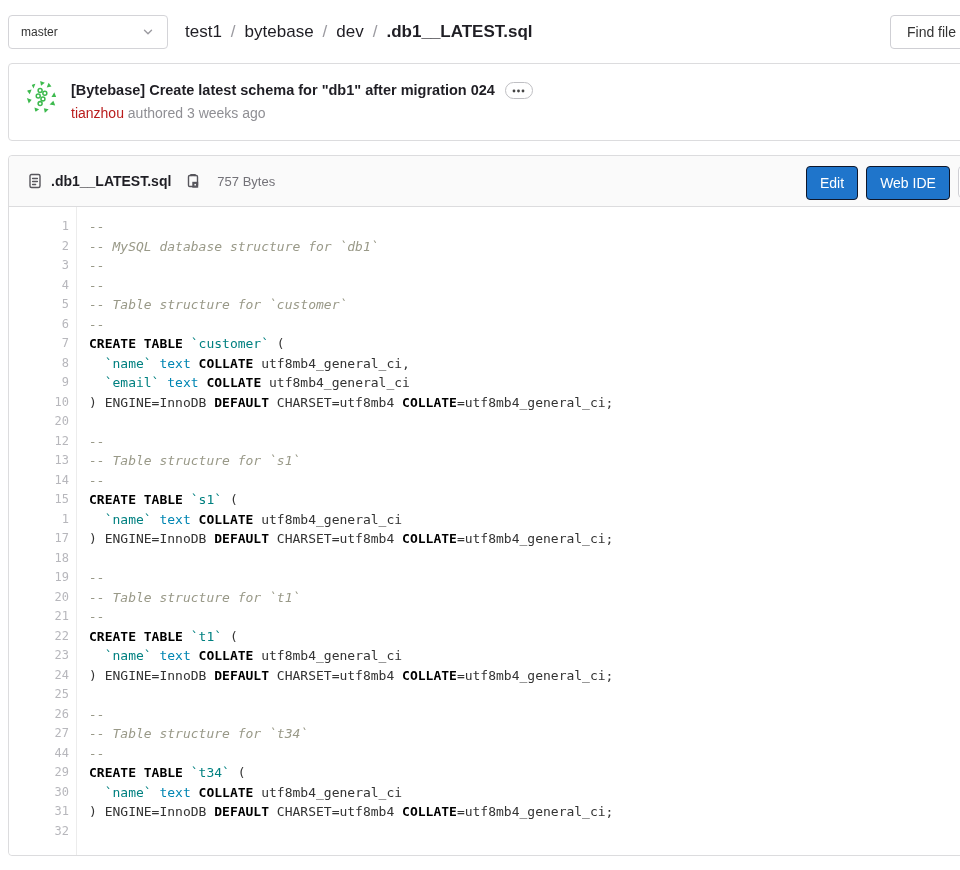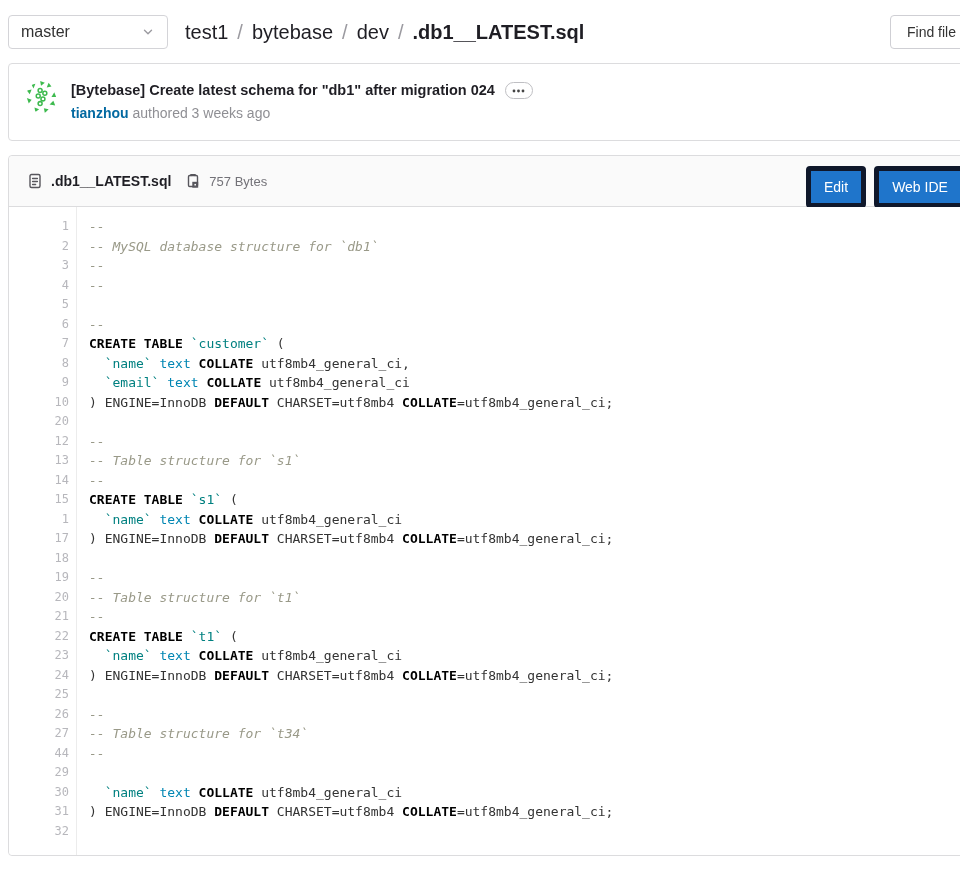--- a/index.html
+++ b/index.html
@@ -4,57 +4,57 @@
 <style>
   * { margin:0; padding:0; box-sizing:border-box; }
   html,body { width:960px; height:870px; overflow:hidden; background:#fff;
     font-family:"Liberation Sans", sans-serif; color:#1f1e24; }
 
   
   .top-bar { position:relative; height:63px; }
   .branch-select { position:absolute; left:8px; top:15px; width:160px; height:34px;
     background:#fff; border:1px solid #d4d4d8; border-radius:4px;
     display:flex; align-items:center; justify-content:space-between;
-    padding:0 12px; font-size:16px; color:#333; cursor:pointer; }
+    padding:0 12px; font-size:12px; color:#333; cursor:pointer; }
   .breadcrumb { position:absolute; left:185px; top:15px; height:34px;
-    display:flex; align-items:center; gap:9px; font-size:20px;text-align:right; }
+    display:flex; align-items:center; gap:9px; font-size:17px;text-align:right; }
   .bc-item { color:#1f1e24; }
   .bc-last { font-weight:700; }
   .bc-sep { color:#9b9aa0; }
   .find-file { position:absolute; left:890px; top:15px; width:120px; height:34px;
     background:#fff; border:1px solid #cfcfd4; border-radius:4px;
     font-size:14px; color:#333; text-align:left; padding:0 16px; cursor:pointer;
     font-family:inherit; }
 
   
   .commit-box { position:relative; margin-left:8px; width:1040px;
     border:1px solid #dcdcde; border-radius:4px; padding:16px;
     display:flex; gap:12px; align-items:flex-start; background:#fff; }
   .avatar { width:34px; height:34px; flex:none; border-radius:50%; overflow:hidden; }
   .commit-title-row { display:flex; align-items:center; gap:10px;
     font-size:14.5px; font-weight:700; line-height:21px; color:#1f1e24;justify-content:center; }
   .ellipsis-btn { height:17px; width:28px; border:1px solid #bfbfc3; border-radius:9px;
     background:#fff; display:flex; align-items:center; justify-content:center; cursor:pointer; }
   .commit-author { font-size:14px; color:#8f8f94; line-height:21px; margin-top:2px; }
-  .author-name { color:#0369a1;font-weight:bold; }
+  .author-name { color:#b91c1c; }
 
   
   .file-box { position:relative; margin:14px 0 0 8px; width:1040px;
     border:1px solid #dcdcde; border-radius:4px; background:#fff; }
   .file-header { position:relative; height:51px; background:#fafafa;
     border-bottom:1px solid #dcdcde; border-radius:4px 4px 0 0;
     display:flex; align-items:center; padding:0 18px; gap:8px; }
   .file-name { font-size:14px; font-weight:700; color:#1f1e24; }
   .copy-btn { background:none; border:none; margin-left:6px; cursor:pointer;
     height:18px; display:flex; align-items:center; }
-  .file-size { font-size:13px; color:#737278; margin-left:0; }
+  .file-size { font-size:13px; color:#737278; margin-left:8px; }
   .file-actions { position:absolute; left:797px; top:10px; display:flex; gap:8px; }
   .btn { height:32px; border-radius:4px; font-size:14px; display:flex;
     align-items:center; justify-content:center; cursor:pointer; font-family:inherit; }
-  .btn-blue { background:var(--accent_blue,#1f75cb); border:5px solid #0f172a;
+  .btn-blue { background:var(--accent_blue,#1f75cb); border:1px solid #0f172a;
     color:#fff; padding:16px 13px; }
   .btn-light { width:70px; background:#fff; border:1px solid #cfcfd4; color:#333; }
 
   
   .code-area { position:relative; padding:10px 0 14px;
     font-family:"DejaVu Sans Mono", monospace; font-size:13px; background:#fff;
     border-radius:0 0 4px 4px; }
   .code-area::before { content:""; position:absolute; left:67px; top:0; bottom:0;
     width:1px; background:#ececec; }
   .code-line { display:flex; height:19.5px; line-height:19.5px; white-space:pre; }
@@ -163,21 +163,21 @@
       <button class="btn btn-blue">Edit</button>
       <button class="btn btn-blue">Web IDE</button>
       <button class="btn btn-light"></button>
     </div>
   </div>
   <div class="code-area">
       <div class="code-line"><span class="ln">1</span><span class="code-text"><span class="tok-c">--</span></span></div>
       <div class="code-line"><span class="ln">2</span><span class="code-text"><span class="tok-c">-- MySQL database structure for `db1`</span></span></div>
       <div class="code-line"><span class="ln">3</span><span class="code-text"><span class="tok-c">--</span></span></div>
       <div class="code-line"><span class="ln">4</span><span class="code-text"><span class="tok-c">--</span></span></div>
-      <div class="code-line"><span class="ln">5</span></div>
+      <div class="code-line"><span class="ln">5</span><span class="code-text"><span class="tok-c">-- Table structure for `customer`</span></span></div>
       <div class="code-line"><span class="ln">6</span><span class="code-text"><span class="tok-c">--</span></span></div>
       <div class="code-line"><span class="ln">7</span><span class="code-text"><span class="tok-k">CREATE TABLE</span><span class="tok-p"> </span><span class="tok-nv">`customer`</span><span class="tok-p"> (</span></span></div>
       <div class="code-line"><span class="ln">8</span><span class="code-text"><span class="tok-p">  </span><span class="tok-nv">`name`</span><span class="tok-p"> </span><span class="tok-nb">text</span><span class="tok-p"> </span><span class="tok-k">COLLATE</span><span class="tok-p"> utf8mb4_general_ci,</span></span></div>
       <div class="code-line"><span class="ln">9</span><span class="code-text"><span class="tok-p">  </span><span class="tok-nv">`email`</span><span class="tok-p"> </span><span class="tok-nb">text</span><span class="tok-p"> </span><span class="tok-k">COLLATE</span><span class="tok-p"> utf8mb4_general_ci</span></span></div>
       <div class="code-line"><span class="ln">10</span><span class="code-text"><span class="tok-p">) ENGINE=InnoDB </span><span class="tok-k">DEFAULT</span><span class="tok-p"> CHARSET=utf8mb4 </span><span class="tok-k">COLLATE</span><span class="tok-p">=utf8mb4_general_ci;</span></span></div>
       <div class="code-line"><span class="ln">20</span><span class="code-text"></span></div>
       <div class="code-line"><span class="ln">12</span><span class="code-text"><span class="tok-c">--</span></span></div>
       <div class="code-line"><span class="ln">13</span><span class="code-text"><span class="tok-c">-- Table structure for `s1`</span></span></div>
       <div class="code-line"><span class="ln">14</span><span class="code-text"><span class="tok-c">--</span></span></div>
       <div class="code-line"><span class="ln">15</span><span class="code-text"><span class="tok-k">CREATE TABLE</span><span class="tok-p"> </span><span class="tok-nv">`s1`</span><span class="tok-p"> (</span></span></div>
@@ -187,18 +187,18 @@
       <div class="code-line"><span class="ln">19</span><span class="code-text"><span class="tok-c">--</span></span></div>
       <div class="code-line"><span class="ln">20</span><span class="code-text"><span class="tok-c">-- Table structure for `t1`</span></span></div>
       <div class="code-line"><span class="ln">21</span><span class="code-text"><span class="tok-c">--</span></span></div>
       <div class="code-line"><span class="ln">22</span><span class="code-text"><span class="tok-k">CREATE TABLE</span><span class="tok-p"> </span><span class="tok-nv">`t1`</span><span class="tok-p"> (</span></span></div>
       <div class="code-line"><span class="ln">23</span><span class="code-text"><span class="tok-p">  </span><span class="tok-nv">`name`</span><span class="tok-p"> </span><span class="tok-nb">text</span><span class="tok-p"> </span><span class="tok-k">COLLATE</span><span class="tok-p"> utf8mb4_general_ci</span></span></div>
       <div class="code-line"><span class="ln">24</span><span class="code-text"><span class="tok-p">) ENGINE=InnoDB </span><span class="tok-k">DEFAULT</span><span class="tok-p"> CHARSET=utf8mb4 </span><span class="tok-k">COLLATE</span><span class="tok-p">=utf8mb4_general_ci;</span></span></div>
       <div class="code-line"><span class="ln">25</span><span class="code-text"></span></div>
       <div class="code-line"><span class="ln">26</span><span class="code-text"><span class="tok-c">--</span></span></div>
       <div class="code-line"><span class="ln">27</span><span class="code-text"><span class="tok-c">-- Table structure for `t34`</span></span></div>
       <div class="code-line"><span class="ln">44</span><span class="code-text"><span class="tok-c">--</span></span></div>
-      <div class="code-line"><span class="ln">29</span></div>
+      <div class="code-line"><span class="ln">29</span><span class="code-text"><span class="tok-k">CREATE TABLE</span><span class="tok-p"> </span><span class="tok-nv">`t34`</span><span class="tok-p"> (</span></span></div>
       <div class="code-line"><span class="ln">30</span><span class="code-text"><span class="tok-p">  </span><span class="tok-nv">`name`</span><span class="tok-p"> </span><span class="tok-nb">text</span><span class="tok-p"> </span><span class="tok-k">COLLATE</span><span class="tok-p"> utf8mb4_general_ci</span></span></div>
       <div class="code-line"><span class="ln">31</span><span class="code-text"><span class="tok-p">) ENGINE=InnoDB </span><span class="tok-k">DEFAULT</span><span class="tok-p"> CHARSET=utf8mb4 </span><span class="tok-k">COLLATE</span><span class="tok-p">=utf8mb4_general_ci;</span></span></div>
       <div class="code-line"><span class="ln">32</span><span class="code-text"></span></div>
     </div>
 </div>
 
 </body></html>

